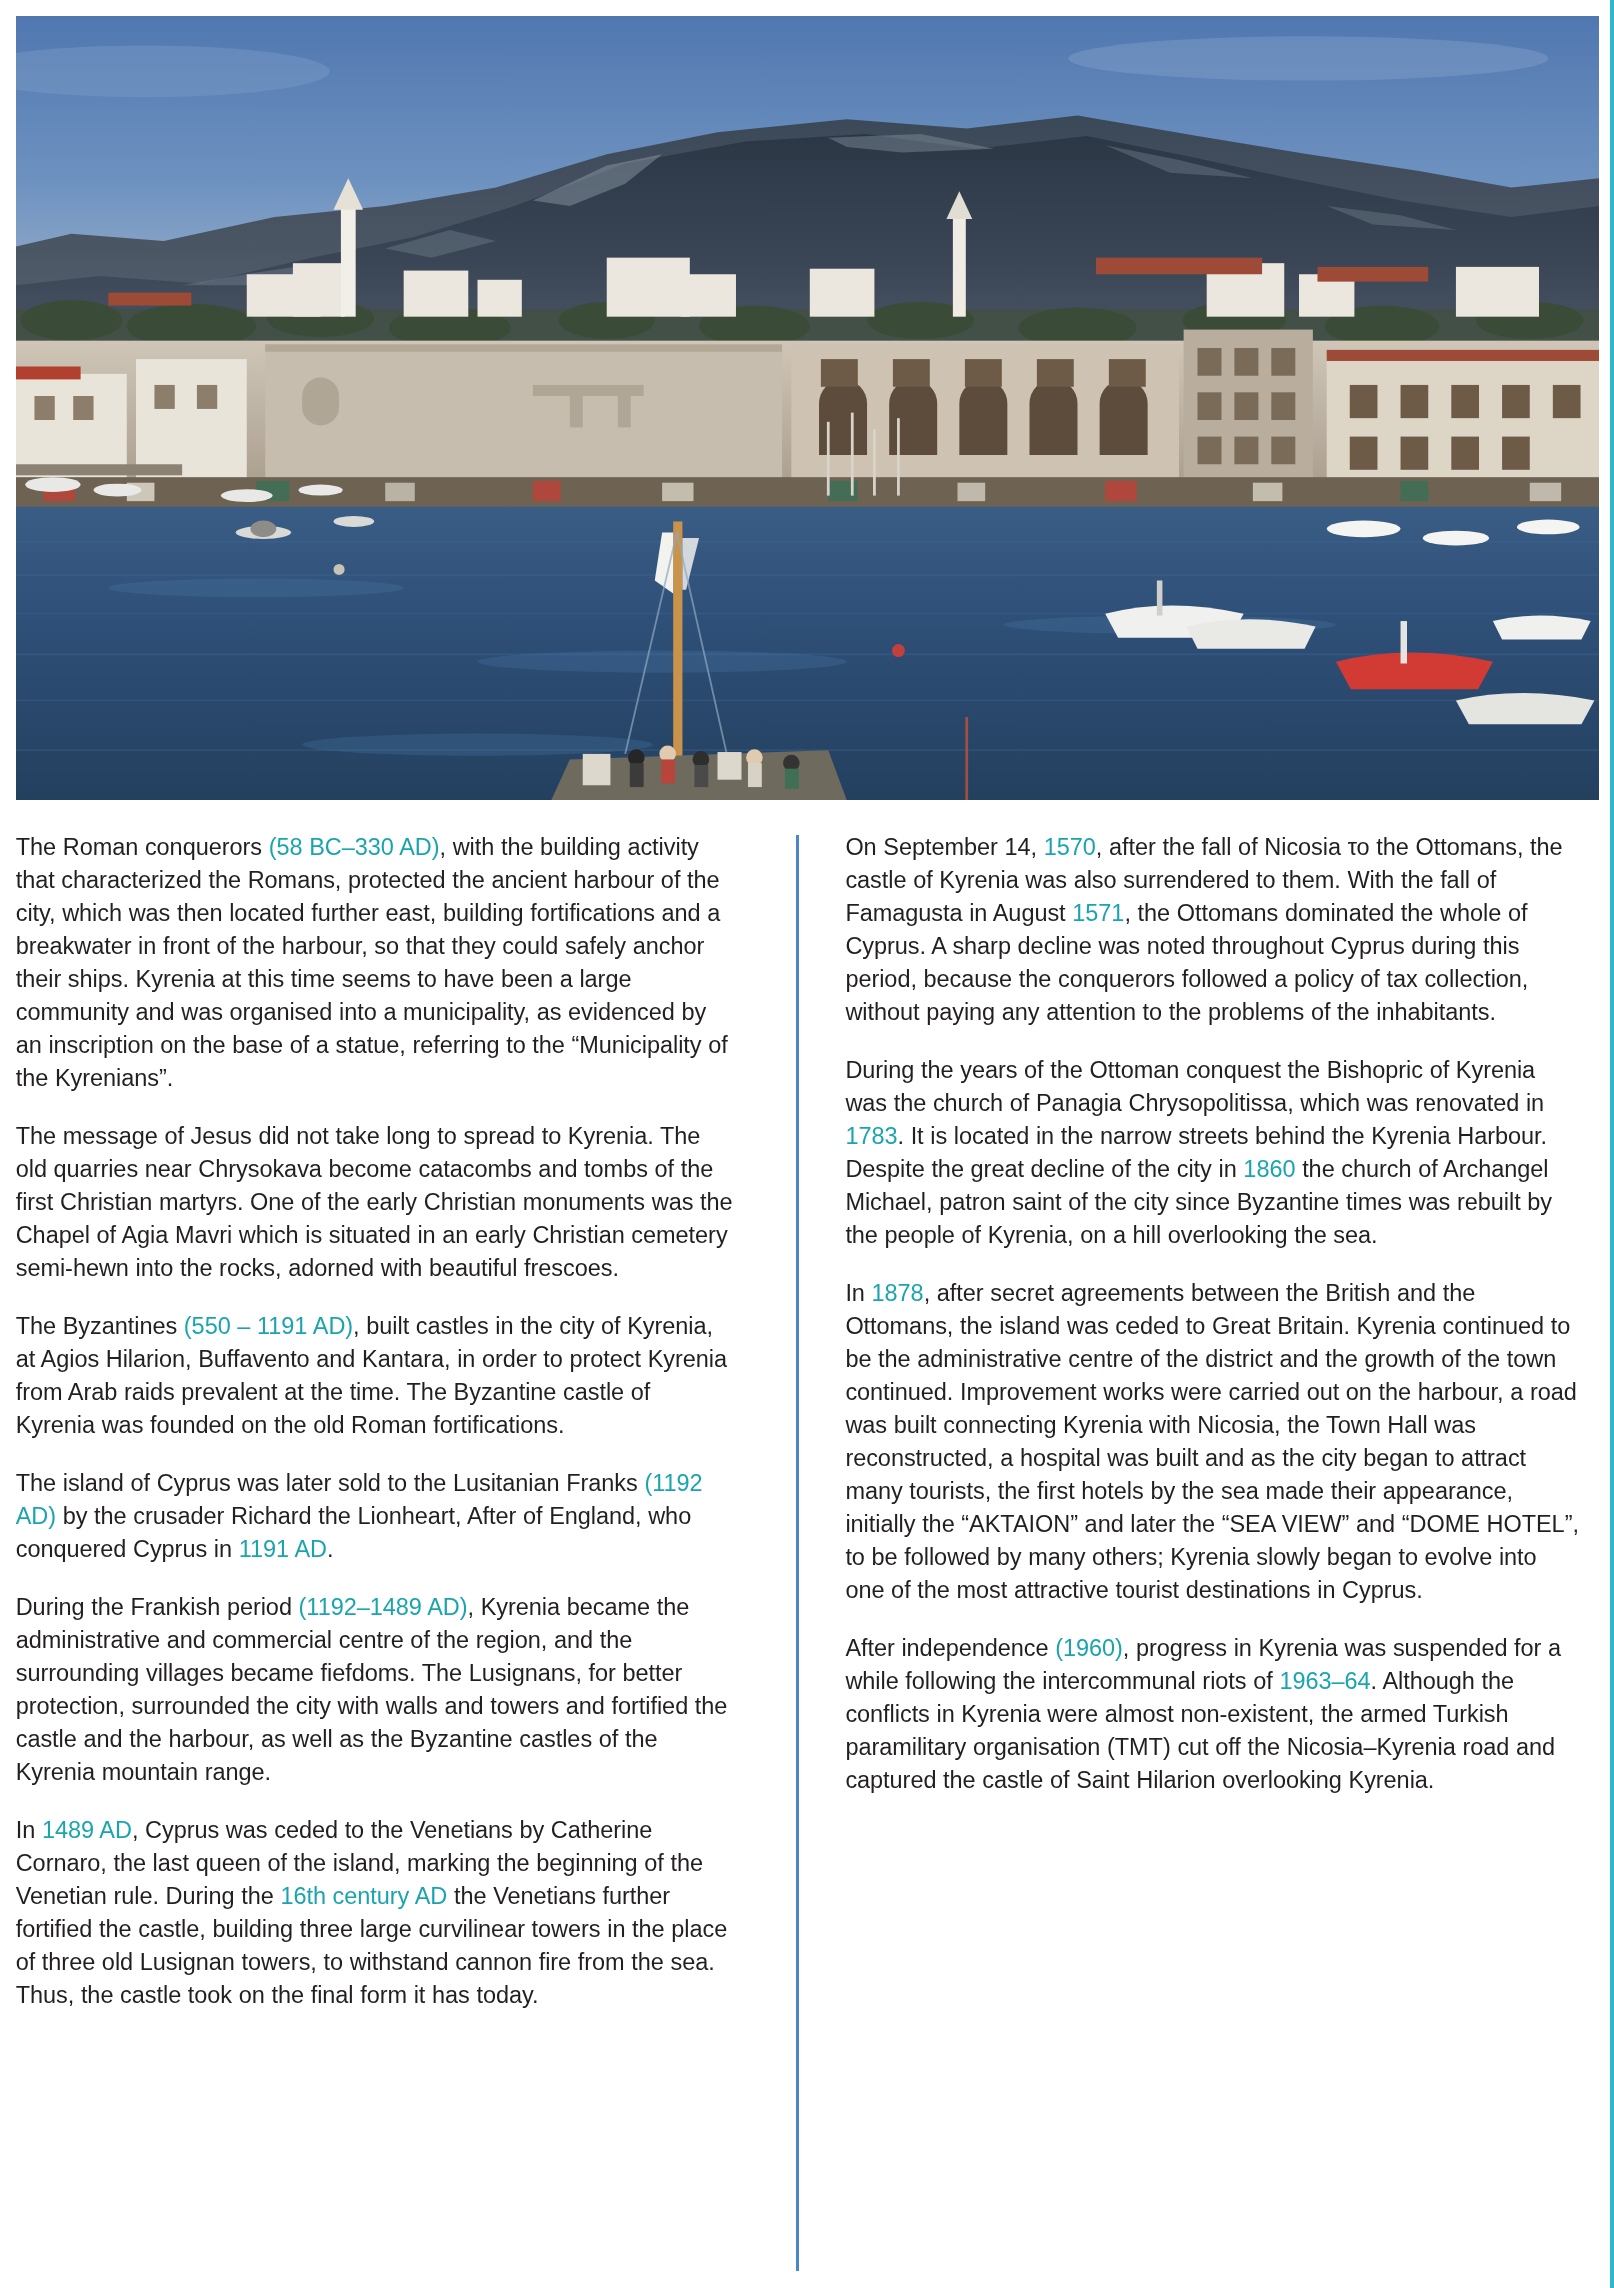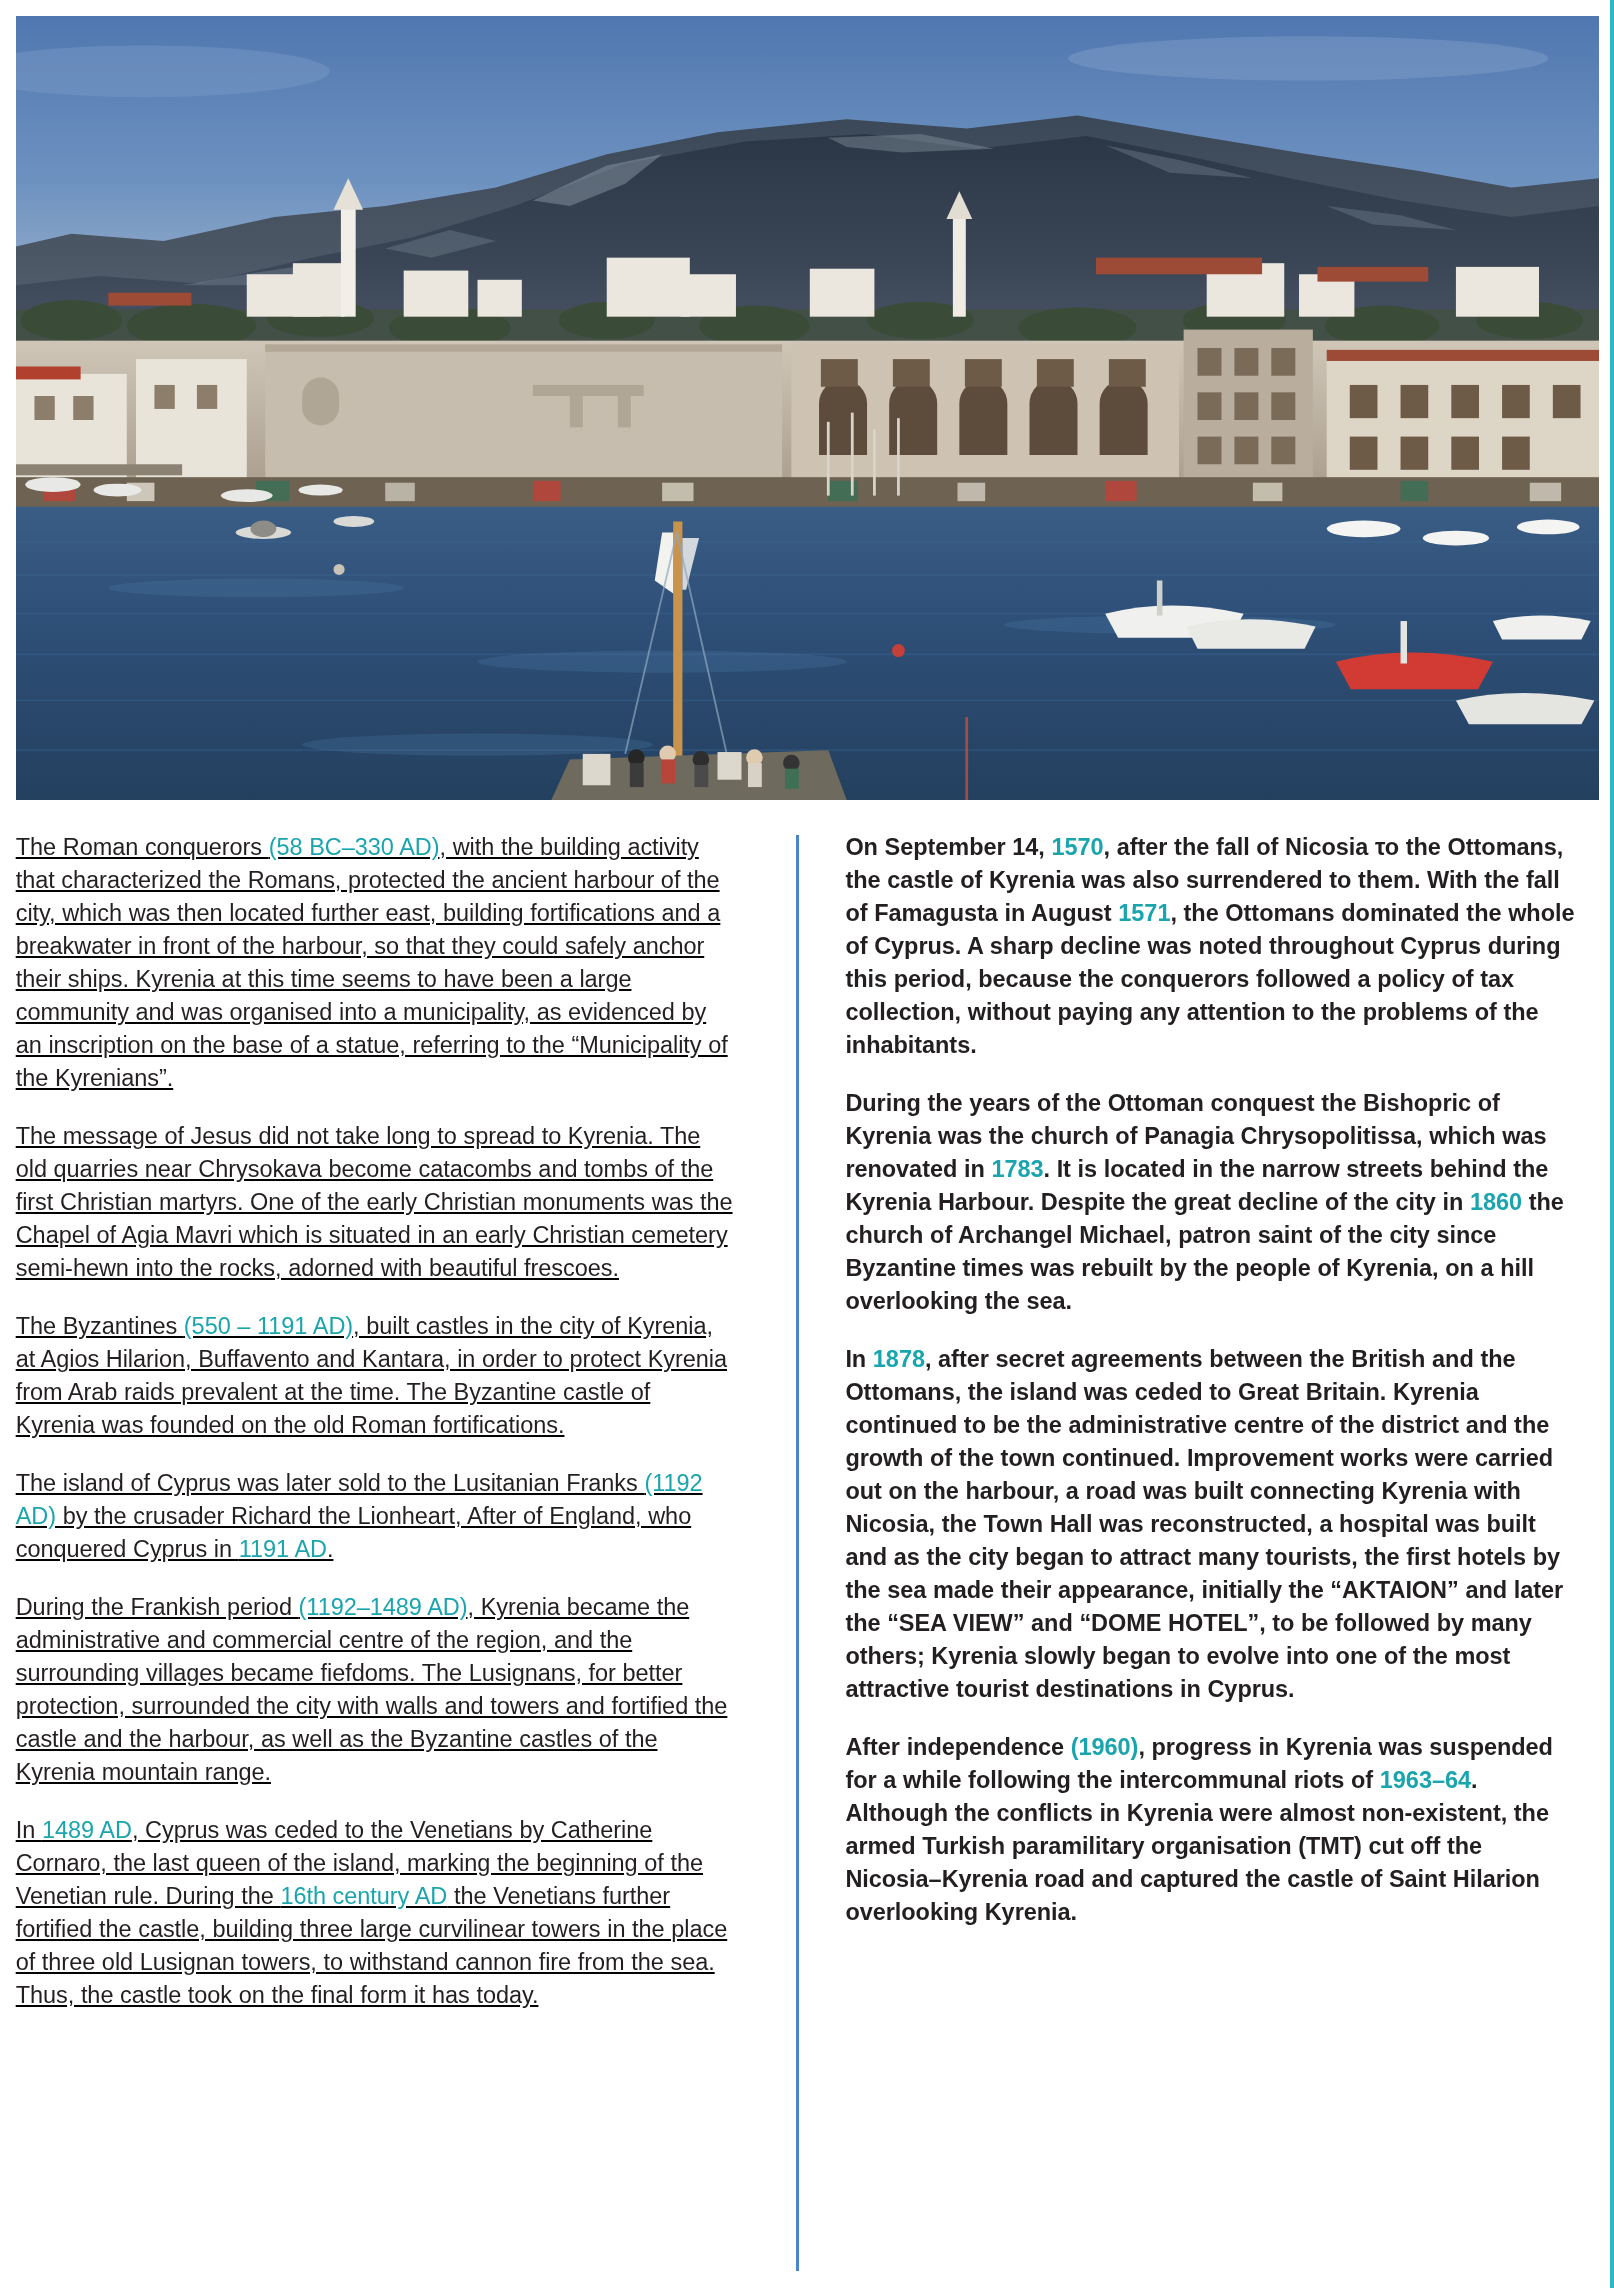--- a/index.html
+++ b/index.html
@@ -25,22 +25,22 @@
   .photo svg{display:block;width:100%;height:100%;}
 
   
   .content{
     position:absolute;left:15.7px;top:831px;width:1583px;height:1444px;
     display:flex;
   }
   .col{
     width:780px;box-sizing:border-box;
   }
-  .col-left{padding-right:63px;text-decoration:underline;}
-  .col-right{padding-left:46px;font-weight:bold;}
+  .col-left{padding-right:63px;}
+  .col-right{padding-left:46px;}
   .divider{
     width:3.7px;background:#4a86c8;margin:3.7px 0 3.7px 0;flex:0 0 3.7px;
   }
   p{
     margin:0 0 25px 0;
     font-size:23.5px;
     line-height:33px;
     color:#231f20;
     letter-spacing:-0.05px;
     word-spacing:0.2px;

